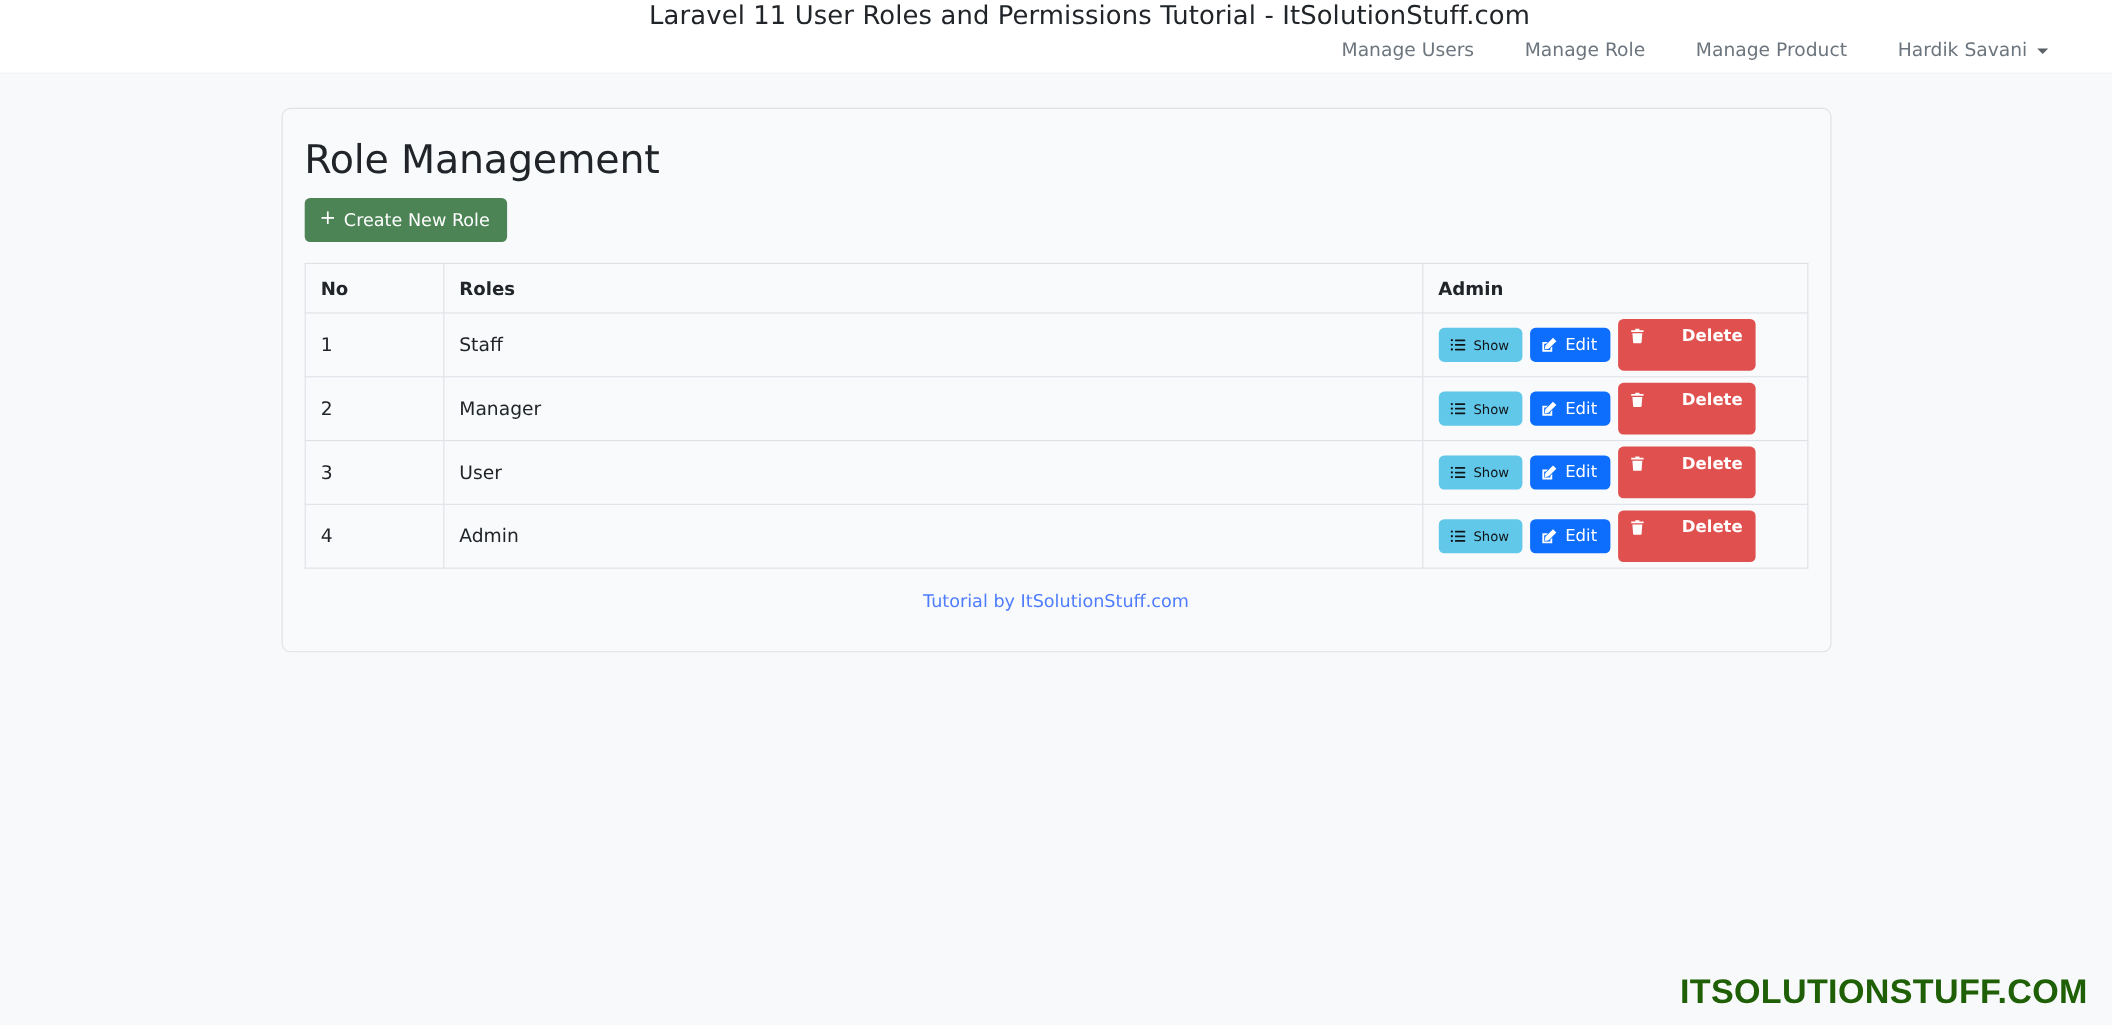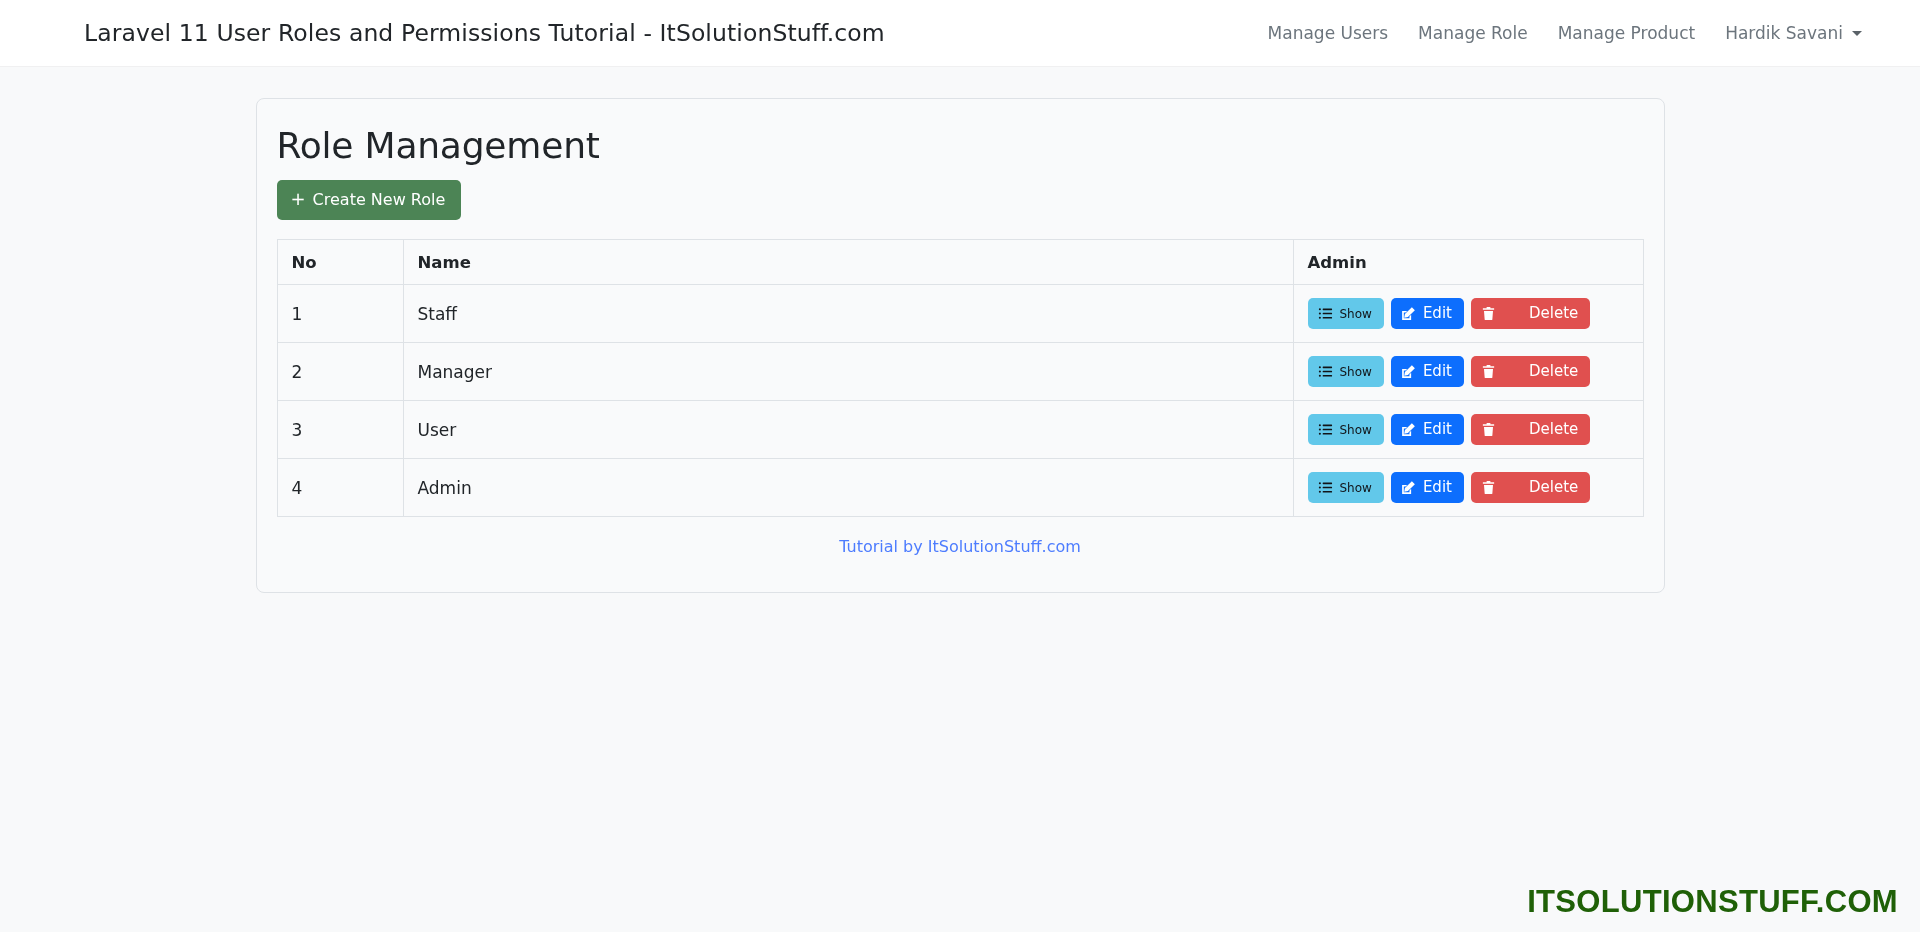--- a/index.html
+++ b/index.html
@@ -12,34 +12,35 @@
   }
 
   
   .navbar {
     position: relative;
     height: 67px;
     background: #ffffff;
     border-bottom: 1px solid #f0f0f1;
     display: flex;
     align-items: center;
-    padding: 0 46px 0 84px;
+    padding: 0 46px 0 107px;
+    flex-direction: column;
   }
   .brand {
     font-size: 23.5px;
     color: #212529;
     letter-spacing: 0.1px;
     white-space: nowrap;
     font-weight: 400;
   }
   .nav-right {
     margin-left: auto;
     display: flex;
     align-items: center;
-    gap: 0px;
+    gap: 16px;
   }
   .nav-link {
     font-size: 17px;
     color: #6c757d;
     padding: 8px 15px;
     white-space: nowrap;
     cursor: pointer;
     text-decoration: none;
   }
   .nav-dropdown {
@@ -156,22 +157,22 @@
     background: #0d6efd;
     color: #ffffff;
     font-size: 15px;
     padding: 8px 12px 8px 10px;
     font-weight: 400;
   }
   .btn-delete {
     background: #e0504f;
     color: #ffffff;
     font-size: 15px;
-    padding: 8px 12px 8px 10px;
-    font-weight: 400;
+    padding: 8px 12px 24px 10px;
+    font-weight: 700;
     gap: 33px;
   }
   .ico { display: inline-block; line-height: 0; }
   .ico svg { display: block; }
 
   
   .tutorial-line {
     text-align: center;
     margin-top: 20px;
   }
@@ -222,21 +223,21 @@
 
         <button class="btn btn-create">
           <span class="plus-icon">+</span>
           <span>Create New Role</span>
         </button>
 
         <table class="roles">
           <thead>
             <tr>
               <th class="col-no">No</th>
-              <th class="col-name">Name</th>
+              <th class="col-name">Roles</th>
               <th class="col-action">Admin</th>
             </tr>
           </thead>
           <tbody>
 
             <tr>
               <td class="col-no">1</td>
               <td class="col-name">Staff</td>
               <td class="col-action">
                 <div class="actions">

